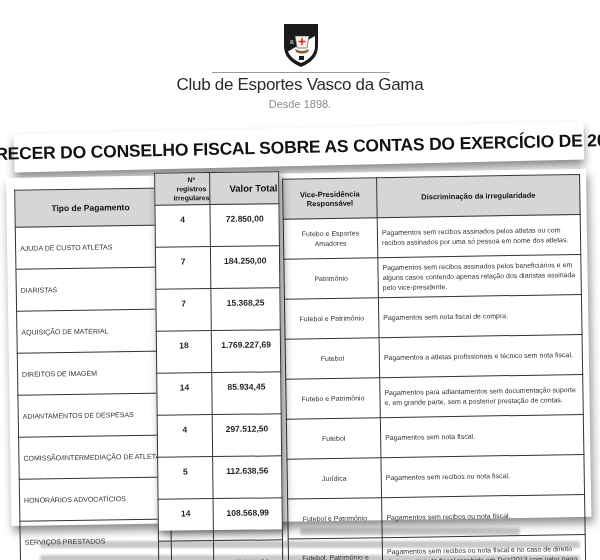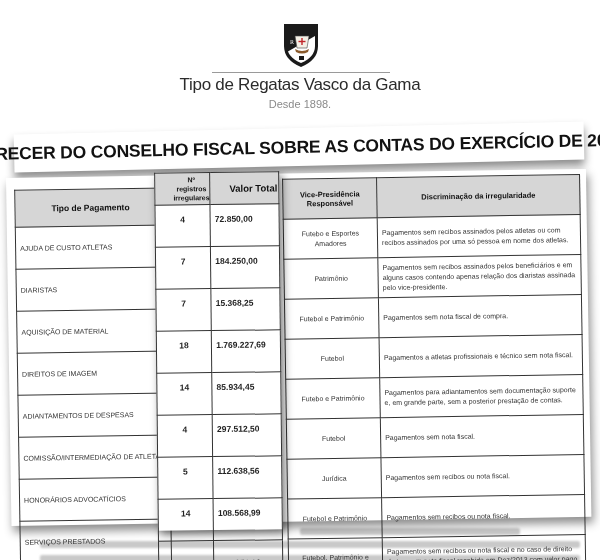--- a/index.html
+++ b/index.html
@@ -38,39 +38,39 @@
     .right-table td.vp { text-align: center; width: 94px; }
 
     
     .panel { position: absolute; left: 156px; top: 172px; width: 125px; height: 358px; background: #fff;
       box-shadow: 3px 4px 8px rgba(0,0,0,0.5); transform: rotate(-0.6deg); }
     .mid-table { width: 125px; }
     .mid-table th { border: 1px solid #333; background: #d6d6d6; font-size: 7px; font-weight: bold; height: 32px; color: #111; line-height: 9px; padding-left: 18px; }
     .mid-table th.val { font-size: 9.5px; }
     .mid-table td { border: 1px solid #333; font-size: 8.5px; font-weight: bold; height: 42px; color: #222; }
     .mid-table td.n { text-align: center; width: 46px; }
-    .mid-table td.v { text-align: left; padding: 0 4px 14px 4px; vertical-align: middle; }
+    .mid-table td.v { text-align: center; padding: 0 4px 14px 4px; vertical-align: middle; }
     .mid-table td.n { padding-bottom: 14px; }
   </style>
 </head>
 <body>
 
 <svg class="crest" viewBox="0 0 40 46">
   <path d="M3 2 L37 2 L37 24 Q37 38 20 45 Q3 38 3 24 Z" fill="#1a1a1a"></path>
   <path d="M6 5 L34 5 L34 24 Q34 35 20 41 Q6 35 6 24 Z" fill="#ffffff"></path>
   <path d="M6 5 L34 5 L34 14 L6 30 Z" fill="#1a1a1a"></path>
   <path d="M14 14 L28 14 L26 26 L16 26 Z" fill="#f4f0e6" stroke="#444" stroke-width="0.6"></path>
   <rect x="20.3" y="16" width="1.4" height="7" fill="#c0262a"></rect>
   <rect x="17.5" y="18.8" width="7" height="1.4" fill="#c0262a"></rect>
   <path d="M14 27 Q21 31 28 27 L27 30 Q21 33 15 30 Z" fill="#8a5a2b"></path>
   <text x="9" y="22" font-size="5" fill="#fff" font-family="DejaVu Serif, serif">R</text>
   <rect x="18" y="34" width="5" height="4" fill="#1a1a1a"></rect>
 </svg>
 <div class="logo-rule"></div>
-<div class="club-name">Tipo de Regatas Vasco da Gama</div>
+<div class="club-name">Club de Esportes Vasco da Gama</div>
 <div class="club-since">Desde 1898.</div>
 
 <div class="title-banner">
   <span class="title-text">PARECER DO CONSELHO FISCAL SOBRE AS CONTAS DO EXERCÍCIO DE 2012</span>
 </div>
 
 <div>
   <div class="bg-line" style="left:42px; top:180px; width:110px;"></div>
   <div class="bg-line" style="left:290px; top:176px; width:130px;"></div>
   <div class="bg-line" style="left:300px; top:528px; width:220px;"></div>

